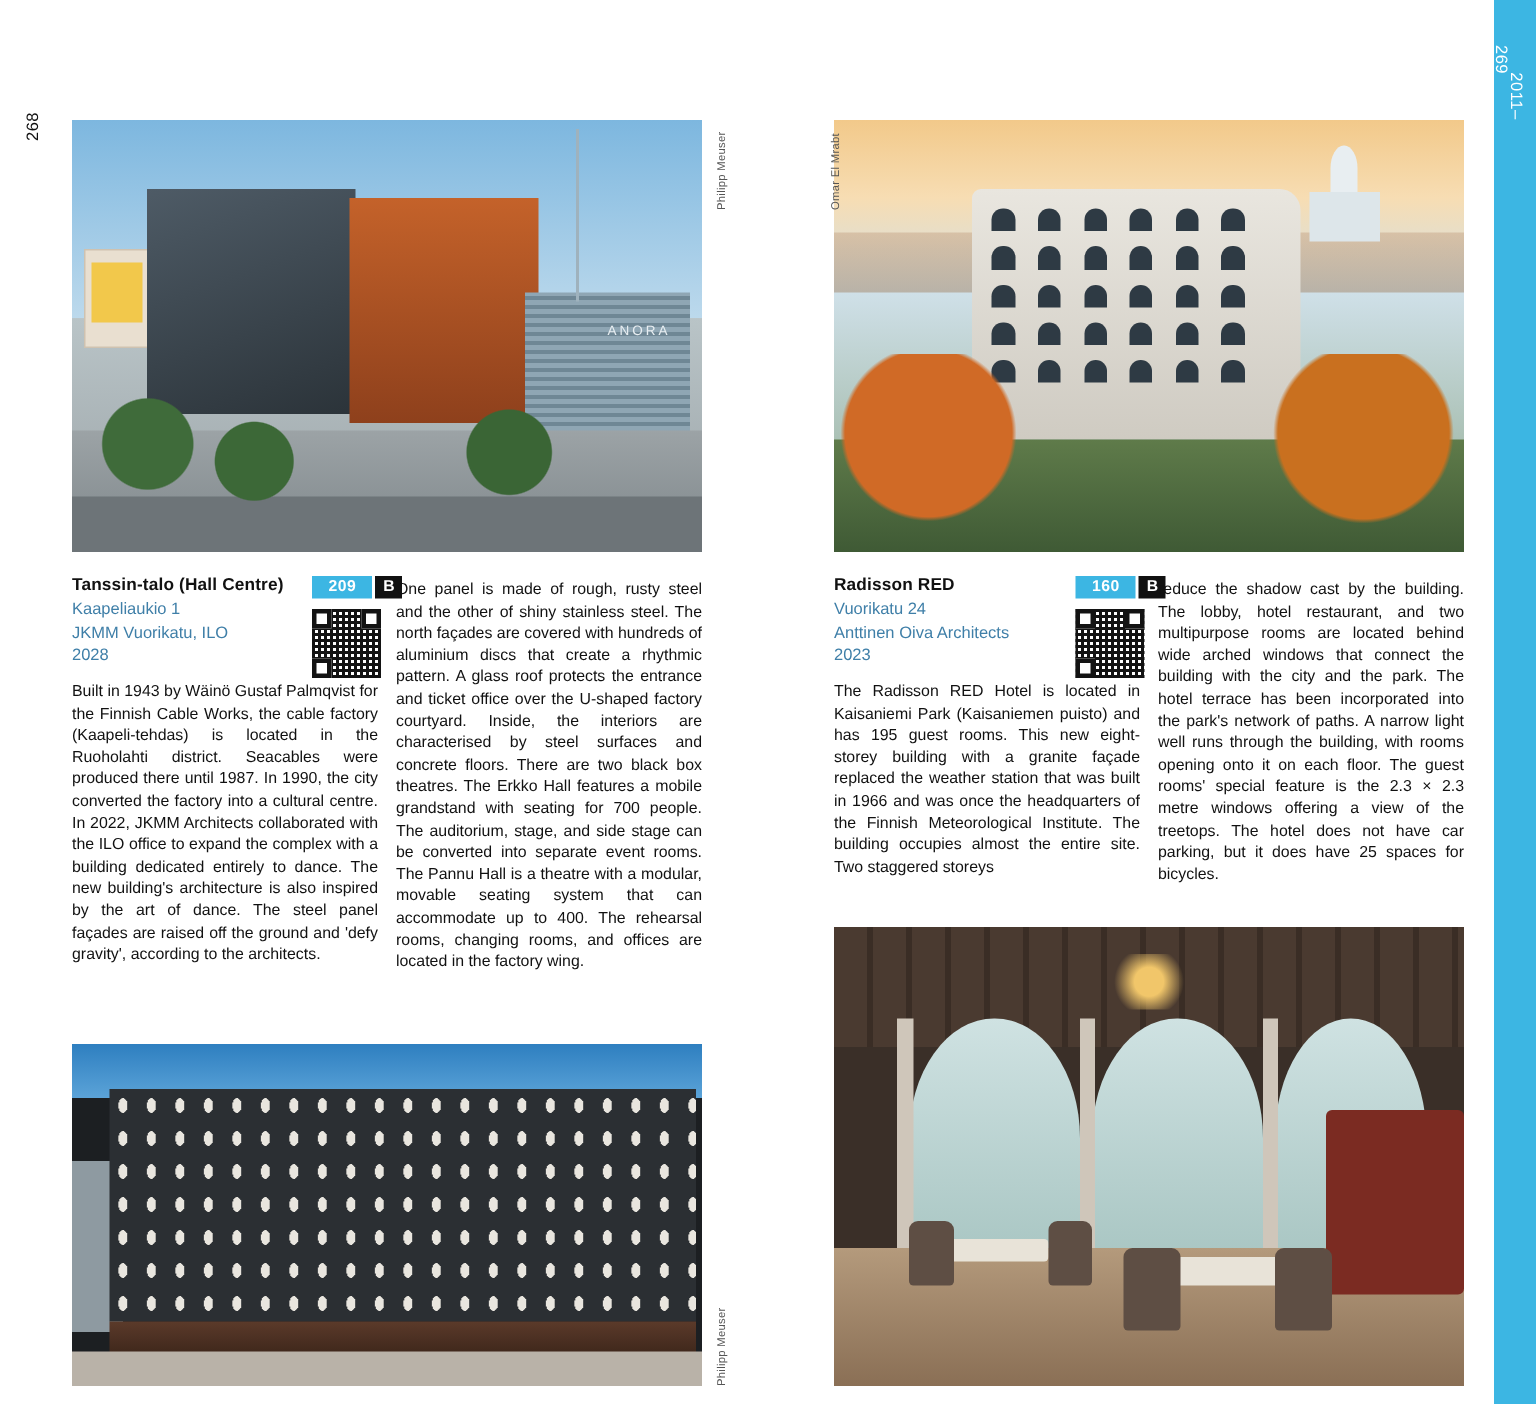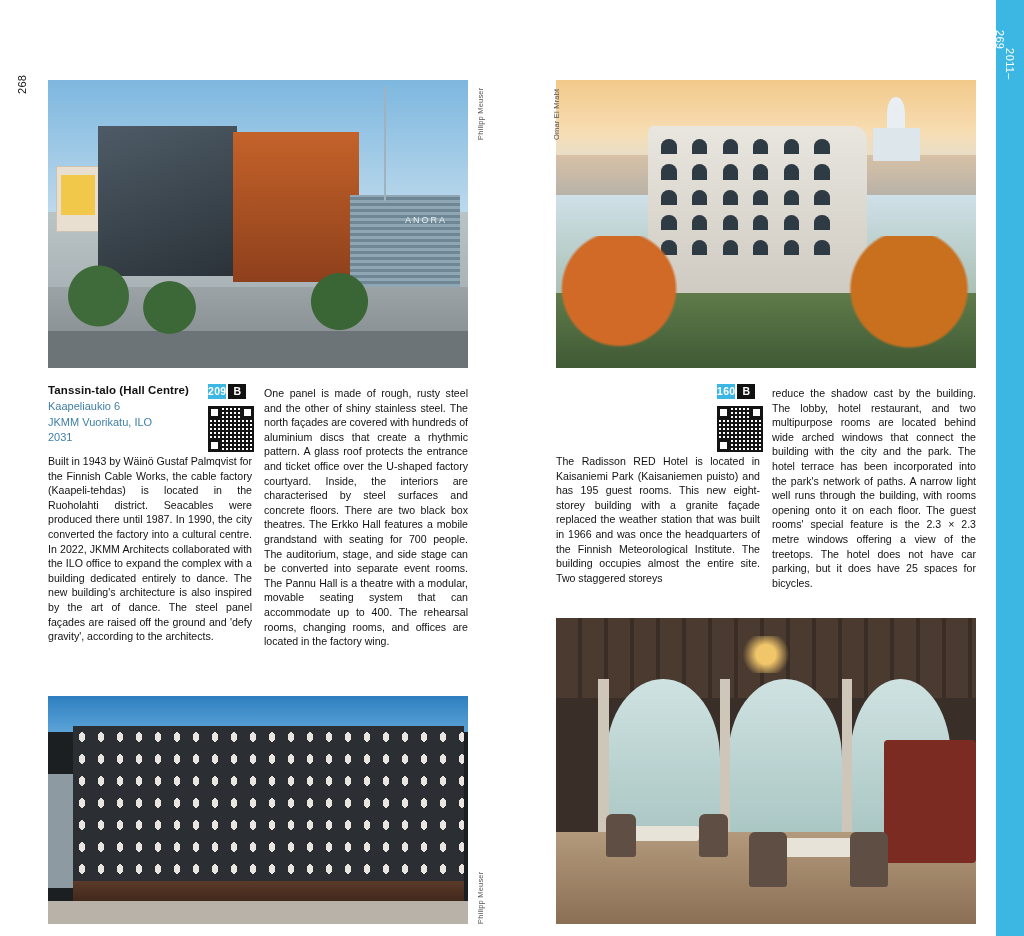--- a/index.html
+++ b/index.html
@@ -102,21 +102,21 @@
     display: flex;
     align-items: stretch;
     height: 15px;
     font-size: 10.5px;
     font-weight: bold;
     line-height: 15px;
   }
   .idbox .num {
     background: #3cb6e3;
     color: #ffffff;
-    padding: 0 0;
+    padding: 0 11px;
     letter-spacing: 0.3px;
   }
   .idbox .cat {
     background: #111111;
     color: #ffffff;
     padding: 0 5px;
     margin-left: 2px;
   }
   .qr {
     position: absolute;
@@ -232,23 +232,23 @@
       <div class="tree1"></div>
       <div class="tree2"></div>
       <div class="tree3"></div>
       <div class="label">ANORA</div>
     </div>
     <div class="credit vert" style="left:476px; top:100px;">Philipp Meuser</div>
 
     <div style="position:absolute; left:48px; top:344px; width:160px;">
       <div class="entry-title">Tanssin-talo (Hall Centre)</div>
       <div class="entry-meta" style="margin-top:3px;">
-        <div>Kaapeliaukio 6</div>
+        <div>Kaapeliaukio 1</div>
         <div>JKMM Vuorikatu, ILO</div>
-        <div>2031</div>
+        <div>2028</div>
       </div>
     </div>
 
     <div class="idbox" style="left:208px; top:344px;">
       <span class="num">209</span>
       <span class="cat">B</span>
     </div>
 
     <div class="qr" style="left:208px; top:366px;">
       <span class="qr-bl"></span>
@@ -307,20 +307,28 @@
           <div class="win" style="left:48%; top:68%;"></div>
         <div class="win" style="left:62%; top:68%;"></div>
           <div class="win" style="left:76%; top:68%;"></div>
       </div>
       <div class="greens"></div>
       <div class="autumn1"></div>
       <div class="autumn2"></div>
     </div>
     <div class="credit vert" style="left:40px; top:100px;">Omar El Mrabt</div>
 
+    <div style="position:absolute; left:44px; top:344px; width:160px;">
+      <div class="entry-title">Radisson RED</div>
+      <div class="entry-meta" style="margin-top:3px;">
+        <div>Vuorikatu 24</div>
+        <div>Anttinen Oiva Architects</div>
+        <div>2023</div>
+      </div>
+    </div>
 
     <div class="idbox" style="left:205px; top:344px;">
       <span class="num">160</span>
       <span class="cat">B</span>
     </div>
 
     <div class="qr" style="left:205px; top:366px;">
       <span class="qr-bl"></span>
     </div>
 

